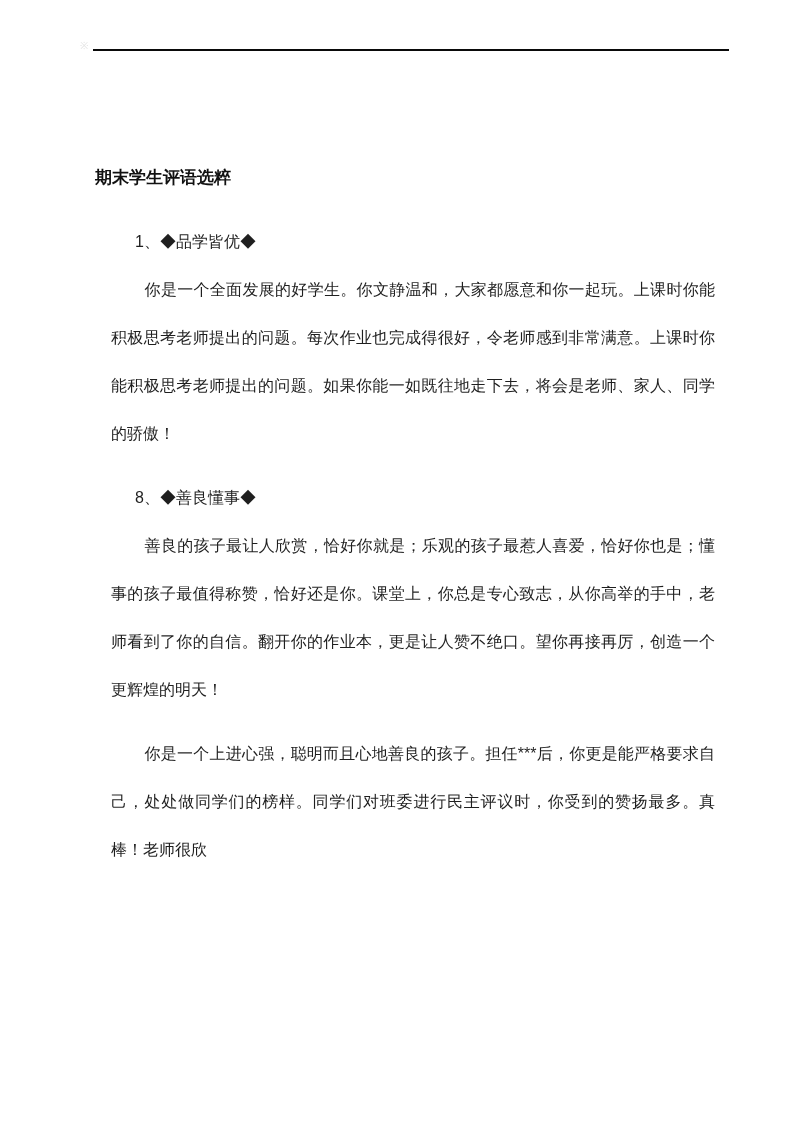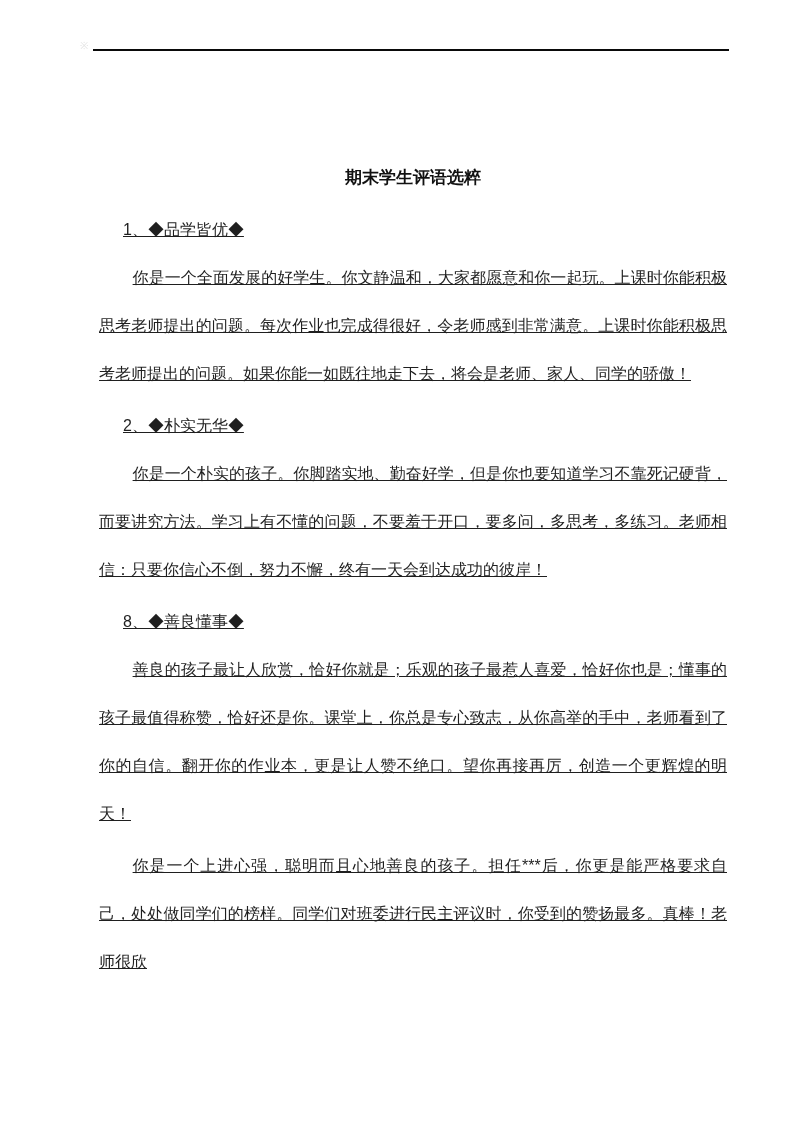--- a/index.html
+++ b/index.html
@@ -38,27 +38,25 @@
     left: 95px;
     top: 154px;
     width: 636px;
     font-size: 16px;
     line-height: 48px;
   }
   .doc-title {
     margin: 0;
     font-size: 17px;
     font-weight: 700;
-    text-align: center;
     line-height: 48px;
     color: #111111;
   }
   .comment-section {
-    margin: 4px;
-    text-decoration: underline;
+    margin: 16px;
   }
   .section-heading {
     text-indent: 1.5em;
     line-height: 48px;
     white-space: nowrap;
   }
   .section-body {
     margin: 0;
     text-indent: 2.1em;
     text-align: justify;
@@ -72,24 +70,20 @@
   <span class="page-mark">※</span>
   <div class="header-rule"></div>
   <div class="content">
     <h1 class="doc-title">期末学生评语选粹</h1>
     <div id="sections">
   <section class="comment-section">
     <div class="section-heading">1、◆品学皆优◆</div>
     <p class="section-body">你是一个全面发展的好学生。你文静温和，大家都愿意和你一起玩。上课时你能积极思考老师提出的问题。每次作业也完成得很好，令老师感到非常满意。上课时你能积极思考老师提出的问题。如果你能一如既往地走下去，将会是老师、家人、同学的骄傲！</p>
   </section>
 
-  <section class="comment-section">
-    <div class="section-heading">2、◆朴实无华◆</div>
-    <p class="section-body">你是一个朴实的孩子。你脚踏实地、勤奋好学，但是你也要知道学习不靠死记硬背，而要讲究方法。学习上有不懂的问题，不要羞于开口，要多问，多思考，多练习。老师相信：只要你信心不倒，努力不懈，终有一天会到达成功的彼岸！</p>
-  </section>
 
   <section class="comment-section">
     <div class="section-heading">8、◆善良懂事◆</div>
     <p class="section-body">善良的孩子最让人欣赏，恰好你就是；乐观的孩子最惹人喜爱，恰好你也是；懂事的孩子最值得称赞，恰好还是你。课堂上，你总是专心致志，从你高举的手中，老师看到了你的自信。翻开你的作业本，更是让人赞不绝口。望你再接再厉，创造一个更辉煌的明天！</p>
   </section>
 
 
   <section class="comment-section">
     <p class="section-body">你是一个上进心强，聪明而且心地善良的孩子。担任***后，你更是能严格要求自己，处处做同学们的榜样。同学们对班委进行民主评议时，你受到的赞扬最多。真棒！老师很欣</p>
   </section>

